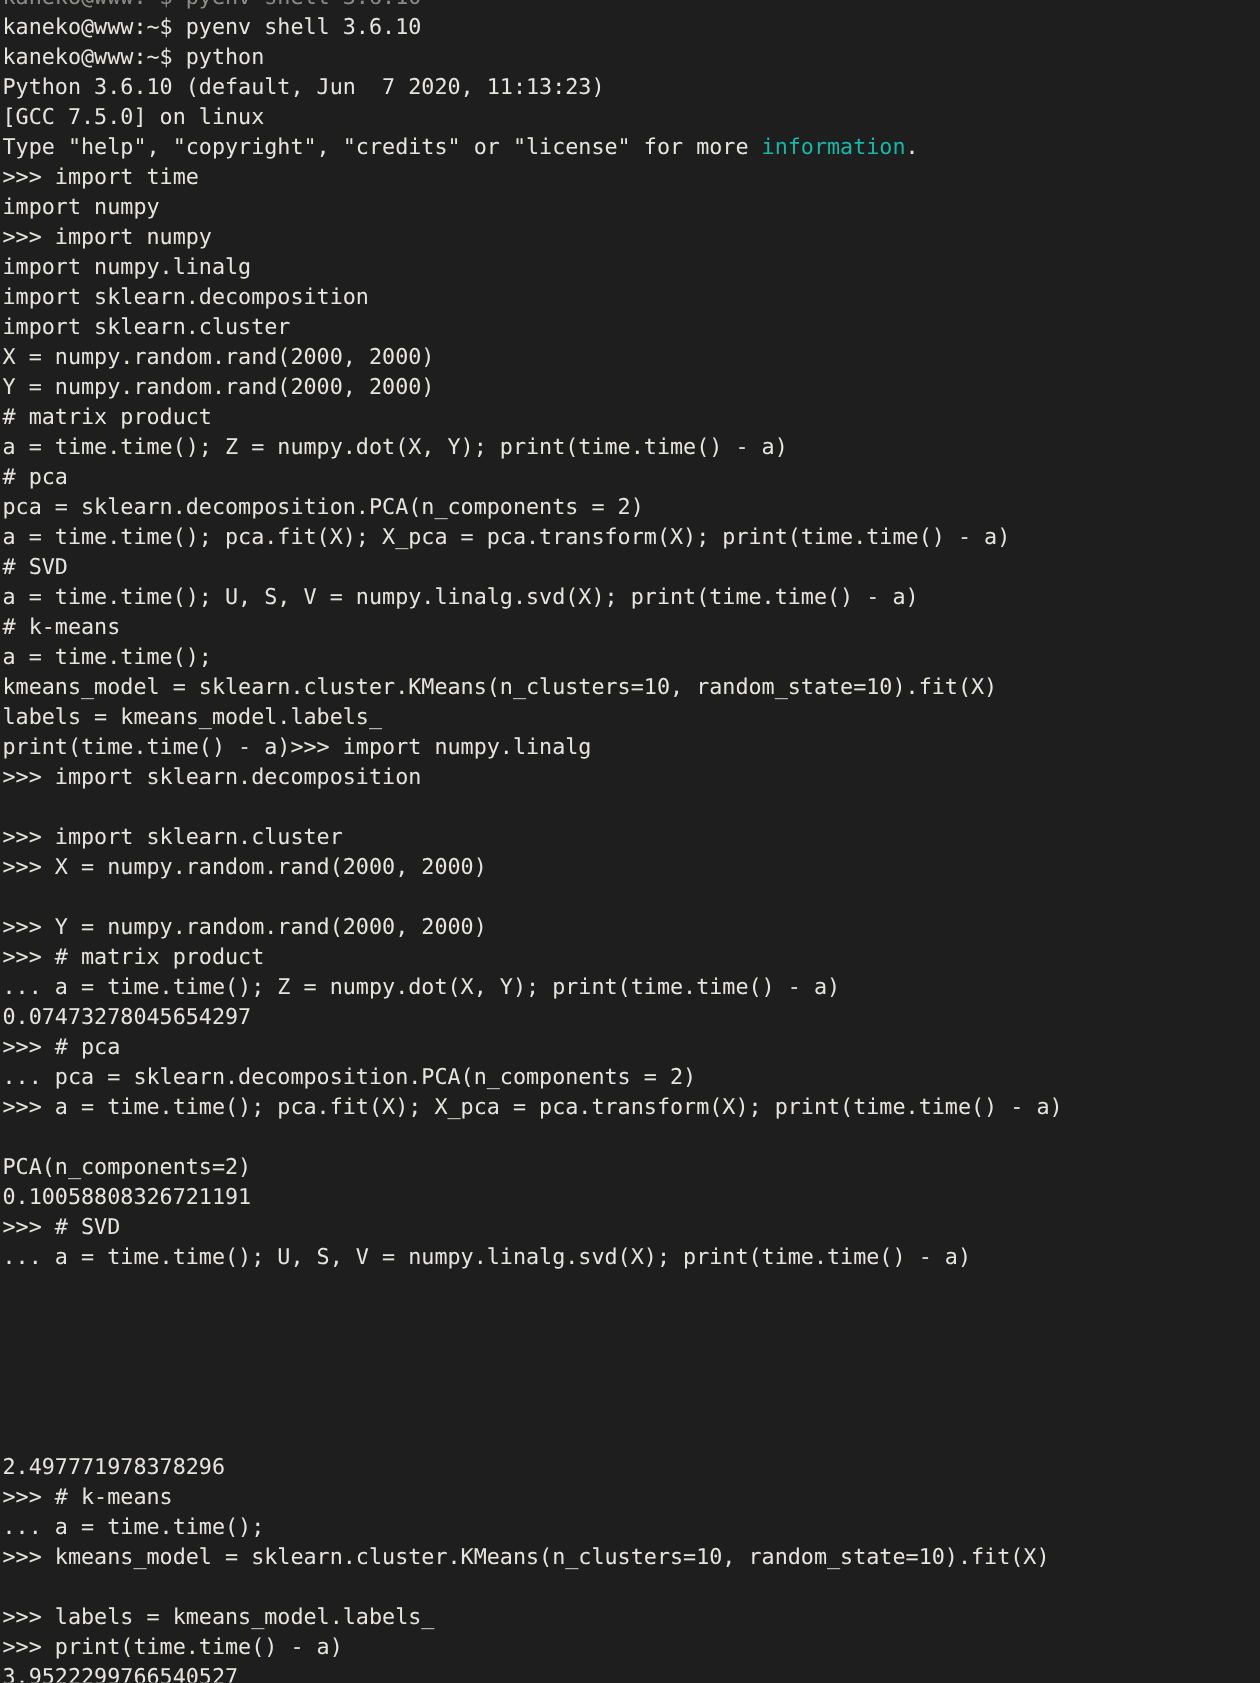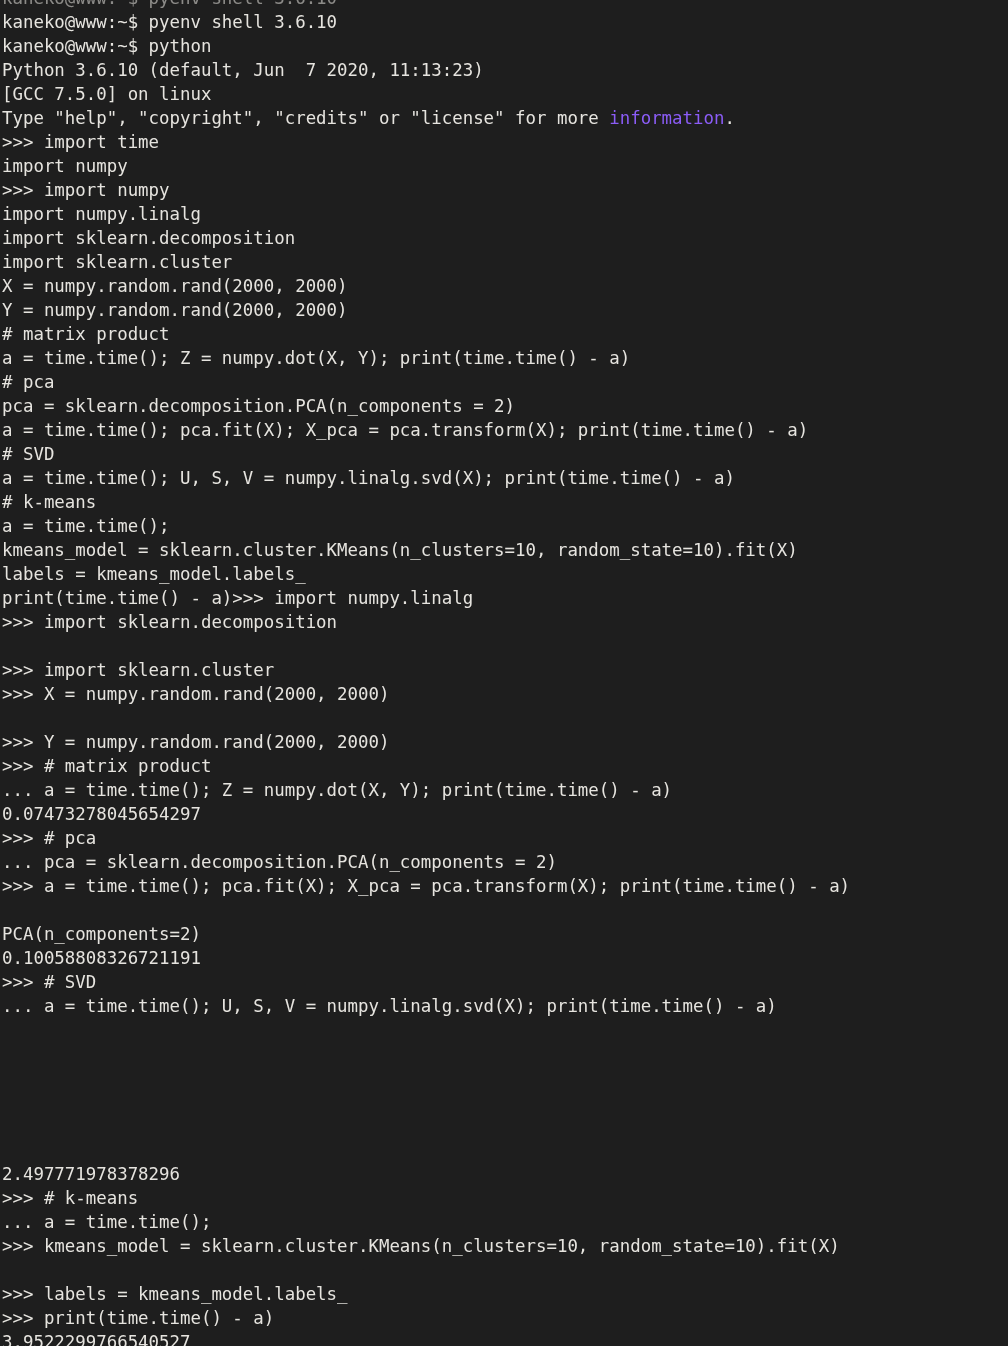--- a/index.html
+++ b/index.html
@@ -39,21 +39,21 @@
   .row {
     height: 24px;
     white-space: pre;
     display: block;
     color: #e6e4df;
   }
   .row.blank {
     color: transparent;
   }
   
-  .c-cyan  { color: #8b5cf6; }
+  .c-cyan  { color: #14b8a6; }
   .c-white { color: #e6e4df; }
   .ghost   { opacity: 0.55; }
 </style>
 </head>
 <body>
 
 <div id="terminal">
   <div id="screen"><span class="row ghost">kaneko@www:~$ pyenv shell 3.6.10</span><span class="row">kaneko@www:~$ pyenv shell 3.6.10</span><span class="row">kaneko@www:~$ python</span><span class="row">Python 3.6.10 (default, Jun  7 2020, 11:13:23)</span><span class="row">[GCC 7.5.0] on linux</span><span class="row"><span class="c-white">Type "help", "copyright", "credits" or "license" for more </span><span class="c-cyan">information</span><span class="c-white">.</span></span><span class="row">&gt;&gt;&gt; import time</span><span class="row">import numpy</span><span class="row">&gt;&gt;&gt; import numpy</span><span class="row">import numpy.linalg</span><span class="row">import sklearn.decomposition</span><span class="row">import sklearn.cluster</span><span class="row">X = numpy.random.rand(2000, 2000)</span><span class="row">Y = numpy.random.rand(2000, 2000)</span><span class="row"># matrix product</span><span class="row">a = time.time(); Z = numpy.dot(X, Y); print(time.time() - a)</span><span class="row"># pca</span><span class="row">pca = sklearn.decomposition.PCA(n_components = 2)</span><span class="row">a = time.time(); pca.fit(X); X_pca = pca.transform(X); print(time.time() - a)</span><span class="row"># SVD</span><span class="row">a = time.time(); U, S, V = numpy.linalg.svd(X); print(time.time() - a)</span><span class="row"># k-means</span><span class="row">a = time.time();</span><span class="row">kmeans_model = sklearn.cluster.KMeans(n_clusters=10, random_state=10).fit(X)</span><span class="row">labels = kmeans_model.labels_</span><span class="row">print(time.time() - a)&gt;&gt;&gt; import numpy.linalg</span><span class="row">&gt;&gt;&gt; import sklearn.decomposition</span><span class="row blank">&nbsp;</span><span class="row">&gt;&gt;&gt; import sklearn.cluster</span><span class="row">&gt;&gt;&gt; X = numpy.random.rand(2000, 2000)</span><span class="row blank">&nbsp;</span><span class="row">&gt;&gt;&gt; Y = numpy.random.rand(2000, 2000)</span><span class="row">&gt;&gt;&gt; # matrix product</span><span class="row">... a = time.time(); Z = numpy.dot(X, Y); print(time.time() - a)</span><span class="row">0.07473278045654297</span><span class="row">&gt;&gt;&gt; # pca</span><span class="row">... pca = sklearn.decomposition.PCA(n_components = 2)</span><span class="row">&gt;&gt;&gt; a = time.time(); pca.fit(X); X_pca = pca.transform(X); print(time.time() - a)</span><span class="row blank">&nbsp;</span><span class="row">PCA(n_components=2)</span><span class="row">0.10058808326721191</span><span class="row">&gt;&gt;&gt; # SVD</span><span class="row">... a = time.time(); U, S, V = numpy.linalg.svd(X); print(time.time() - a)</span><span class="row blank">&nbsp;</span><span class="row blank">&nbsp;</span><span class="row blank">&nbsp;</span><span class="row blank">&nbsp;</span><span class="row blank">&nbsp;</span><span class="row blank">&nbsp;</span><span class="row">2.497771978378296</span><span class="row">&gt;&gt;&gt; # k-means</span><span class="row">... a = time.time();</span><span class="row">&gt;&gt;&gt; kmeans_model = sklearn.cluster.KMeans(n_clusters=10, random_state=10).fit(X)</span><span class="row blank">&nbsp;</span><span class="row">&gt;&gt;&gt; labels = kmeans_model.labels_</span><span class="row">&gt;&gt;&gt; print(time.time() - a)</span><span class="row">3.9522299766540527</span></div>
 </div>
 

